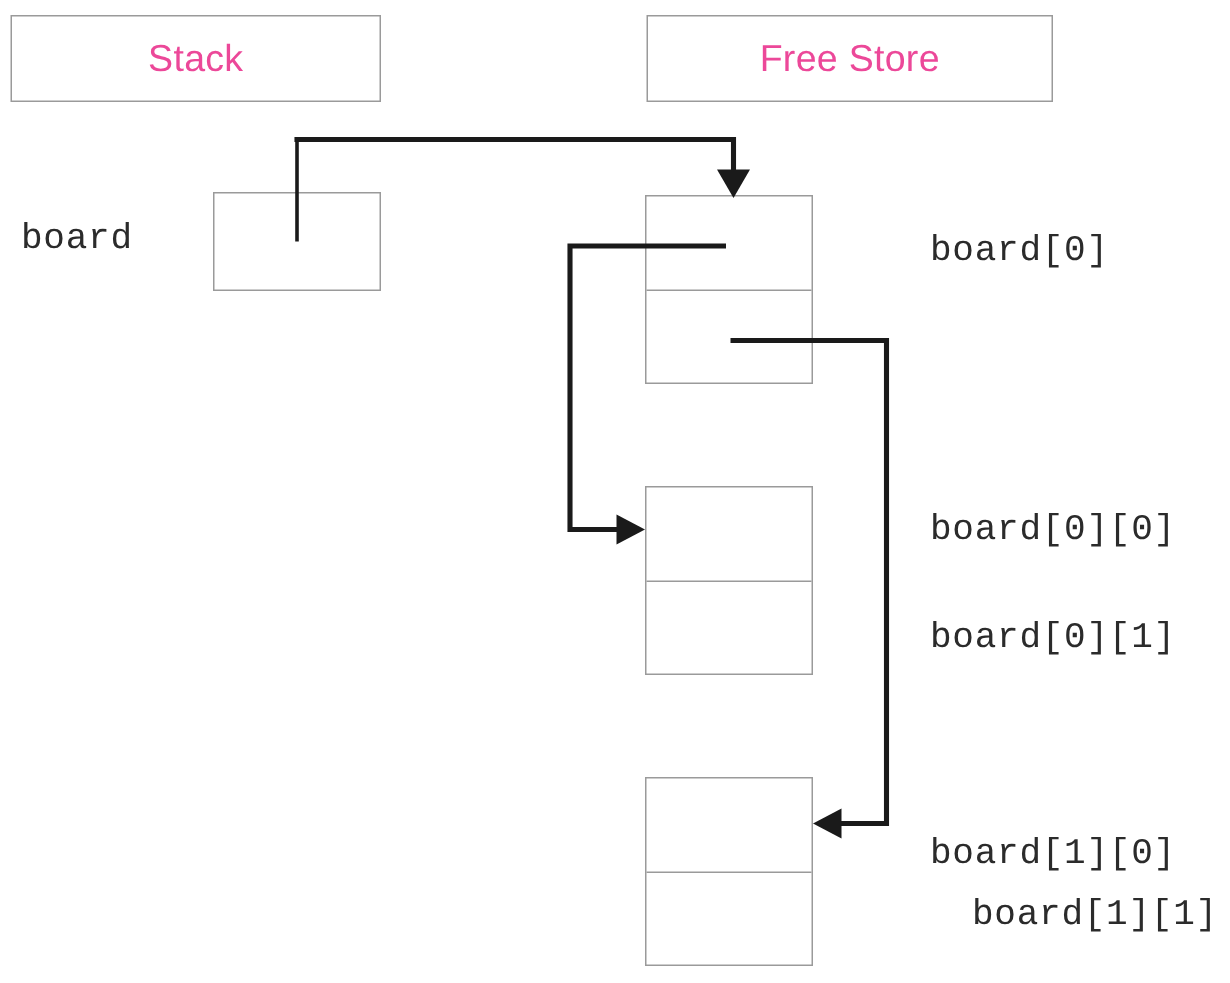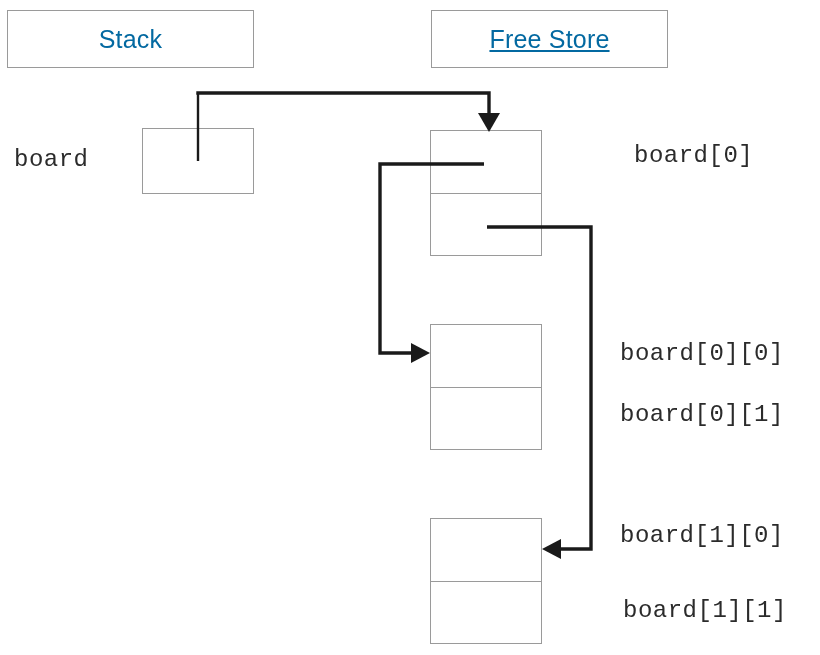--- a/index.html
+++ b/index.html
@@ -27,25 +27,25 @@
   .region-header {
     position: absolute;
     box-sizing: border-box;
     border: 1.5px solid #9a9a9a;
     background: #ffffff;
     display: flex;
     align-items: center;
     justify-content: center;
     font-family: "Liberation Sans", sans-serif;
     font-size: 25px;
-    color: #0369a1;
+    color: #ec4899;
     letter-spacing: 0.2px;
   }
   #stack-header  { left: 7px;   top: 10px; width: 247px; height: 58px; }
-  #heap-header   { left: 431px; top: 10px; width: 237px; height: 58px; text-decoration: underline; }
+  #heap-header   { left: 431px; top: 10px; width: 271px; height: 58px; }
 
   
   .mem-block {
     position: absolute;
     box-sizing: border-box;
     border: 1.5px solid #9a9a9a;
     background: #ffffff;
   }
   .mem-cell {
     position: absolute;
@@ -65,26 +65,26 @@
   .code-label {
     position: absolute;
     font-family: "Liberation Mono", "DejaVu Sans Mono", monospace;
     font-size: 24px;
     color: #2b2b2b;
     white-space: nowrap;
     letter-spacing: 0.5px;
     line-height: 1;
   }
   #label-board        { left: 14px;  top: 148px; }
-  #label-board-0      { left: 620px; top: 144px; margin-left: 14px; }
+  #label-board-0      { left: 620px; top: 156px; }
   #label-board-1      { left: 620px; top: 213px; }
   #label-board-0-0    { left: 620px; top: 342px; text-align: right; }
-  #label-board-0-1    { left: 620px; top: 403px; }
-  #label-board-1-0    { left: 620px; top: 524px; }
-  #label-board-1-1    { left: 623px; top: 599px; }
+  #label-board-0-1    { left: 620px; top: 414px; }
+  #label-board-1-0    { left: 620px; top: 558px; }
+  #label-board-1-1    { left: 648px; top: 599px; }
 
   
   #connectors {
     position: absolute;
     left: 0;
     top: 0;
     width: 820px;
     height: 655px;
     pointer-events: none;
   }

